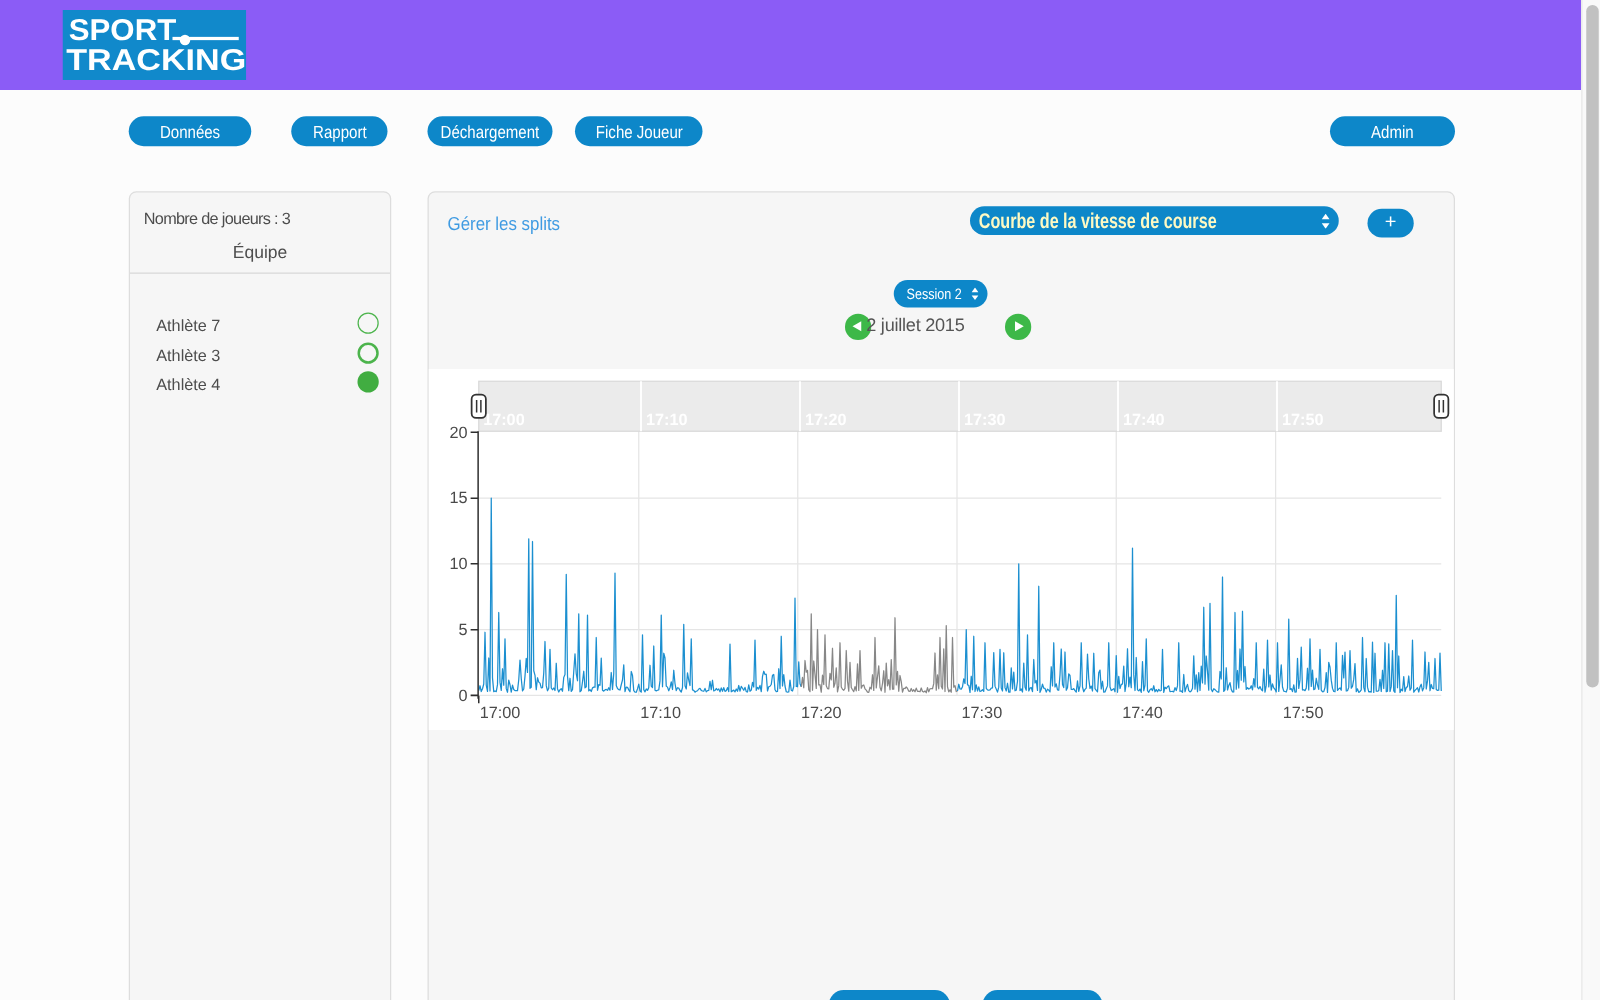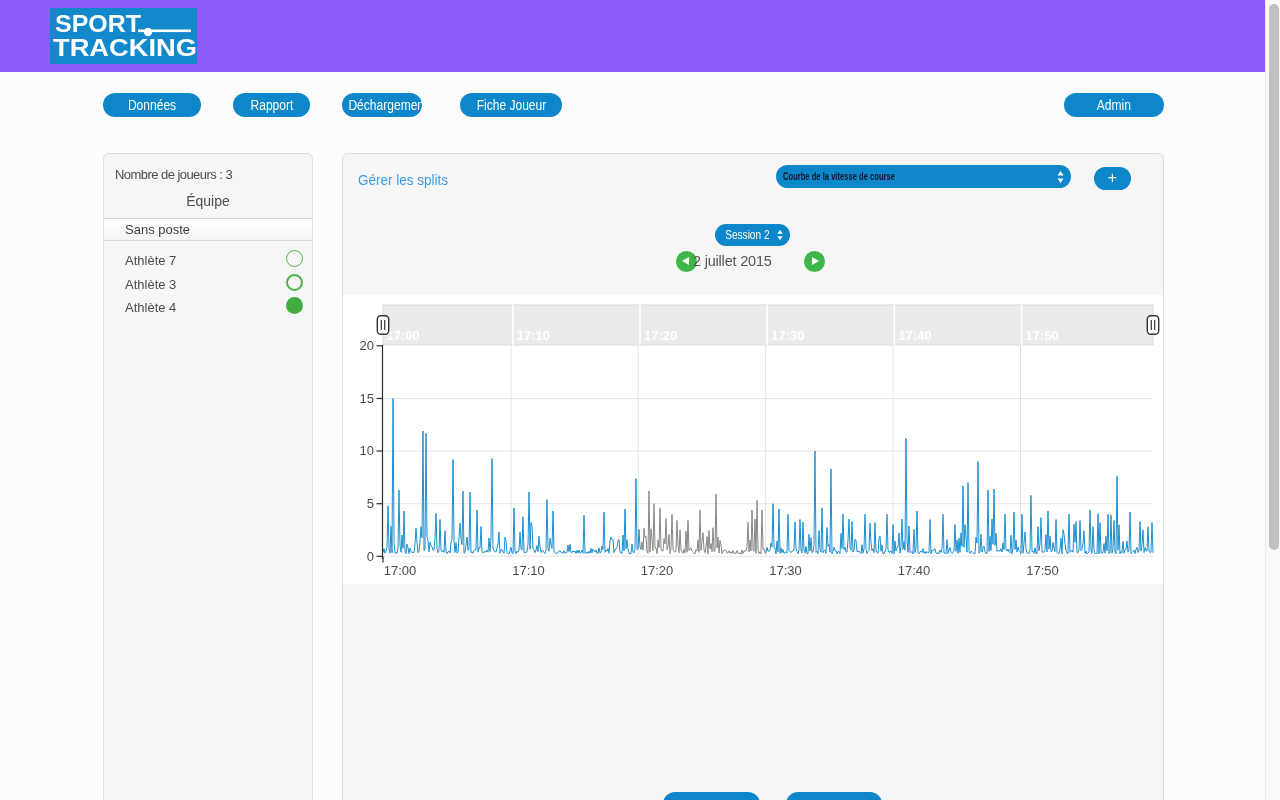--- a/index.html
+++ b/index.html
@@ -13,21 +13,21 @@
 .sidebar { position:absolute; left:103px; top:153px; width:210px; height:700px; background:#f6f6f6; border:1px solid #ddd; border-radius:6px; }
 .sb-row1 { position:absolute; left:11px; top:13px; font-size:13px; color:#4d4d4d; letter-spacing:-0.55px; }
 .sb-row2 { position:absolute; left:0; top:39px; width:100%; text-align:center; font-size:14px; color:#4d4d4d; }
 .sb-sep { position:absolute; left:0; top:64px; width:100%; border-top:1px solid #d8d8d8; }
 .sb-poste { position:absolute; left:0; top:65px; width:100%; height:22px; background:linear-gradient(#ffffff,#f4f4f4); border-bottom:1px solid #d8d8d8; font-size:13px; color:#3f3f3f; line-height:22px; padding-left:21px; }
 .ath { position:absolute; left:21px; font-size:13px; color:#4d4d4d; }
 .circ { position:absolute; left:182px; width:17px; height:17px; border-radius:50%; }
 .main { position:absolute; left:342px; top:153px; width:822px; height:700px; background:#f6f6f6; border:1px solid #ddd; border-radius:6px; }
 .gerer { position:absolute; left:358px; top:171px; font-size:15px; color:#3f9be2; }
 .gcond { display:inline-block; transform:scaleX(0.9); transform-origin:left; }
-.select { position:absolute; left:776px; top:165px; width:295px; height:23px; background:#0d87c9; border-radius:12px; color:#0f172a; font-size:10px; font-weight:bold; line-height:23px; }
+.select { position:absolute; left:776px; top:165px; width:295px; height:23px; background:#0d87c9; border-radius:12px; color:#fef9c3; font-size:17px; font-weight:bold; line-height:23px; }
 .seltxt { display:inline-block; transform:scaleX(0.76); transform-origin:left; margin-left:7px; white-space:nowrap; }
 .arr2 { position:absolute; right:7px; top:5.5px; }
 .plus { position:absolute; left:1094px; top:167px; width:37px; height:23px; background:#0d87c9; border-radius:12px; color:#fff; font-size:16px; text-align:center; line-height:21px; }
 .arr3 { position:absolute; right:7px; top:6px; }
 .sesstxt { display:inline-block; transform:scaleX(0.84); transform-origin:center; }
 .session { position:absolute; left:715px; top:224px; width:75px; padding-right:11px; height:22px; background:#0d87c9; border-radius:11px; color:#fff; font-size:12px; font-weight:normal; text-align:center; line-height:22px; }
 .gbtn { position:absolute; width:21px; height:21px; border-radius:50%; background:#3db848; }
 .gbtn .tri { position:absolute; top:6px; width:0; height:0; border-top:4.5px solid transparent; border-bottom:4.5px solid transparent; }
 .gbtn.left .tri { left:6.5px; border-right:7.5px solid #fff; }
 .gbtn.right .tri { left:8px; border-left:7.5px solid #fff; }
@@ -46,29 +46,28 @@
       <text x="5" y="24" font-size="24" transform="scale(1.0,1.0)" textLength="86" lengthAdjust="spacingAndGlyphs">SPORT</text>
       <rect x="88" y="21.5" width="53" height="2.6"></rect>
       <circle cx="98" cy="24" r="4.2"></circle>
       <text x="3" y="48" font-size="24" textLength="144" lengthAdjust="spacingAndGlyphs">TRACKING</text>
     </g>
   </svg>
 </div>
 <div class="nav">
   <div class="btn" style="left:103px;width:98px;"><span class="cond">Données</span></div>
   <div class="btn" style="left:233px;width:77px;"><span class="cond">Rapport</span></div>
-  <div class="btn" style="left:342px;width:80px;"><span class="cond">Déchargement</span></div>
+  <div class="btn" style="left:342px;width:100px;"><span class="cond">Déchargement</span></div>
   <div class="btn" style="left:460px;width:102px;"><span class="cond">Fiche Joueur</span></div>
   <div class="btn" style="left:1064px;width:100px;"><span class="cond">Admin</span></div>
 </div>
 <div class="sidebar">
   <div class="sb-row1">Nombre de joueurs : 3</div>
   <div class="sb-row2">Équipe</div>
   <div class="sb-sep"></div>
-  <div class="sb-poste">Sans poste</div>
   <div class="ath" style="top:99px;">Athlète 7</div>
   <div class="ath" style="top:123px;">Athlète 3</div>
   <div class="ath" style="top:146px;">Athlète 4</div>
   <div class="circ" style="top:96px;border:1.5px solid #4cb44c;"></div>
   <div class="circ" style="top:120px;border:2.5px solid #4cb44c;"></div>
   <div class="circ" style="top:143px;background:#41ad41;"></div>
 </div>
 <div class="main"></div>
 <div class="gerer"><span class="gcond">Gérer les splits</span></div>
 <div class="select"><span class="seltxt">Courbe de la vitesse de course</span><svg class="arr2" width="7" height="12" viewBox="0 0 7 12">

